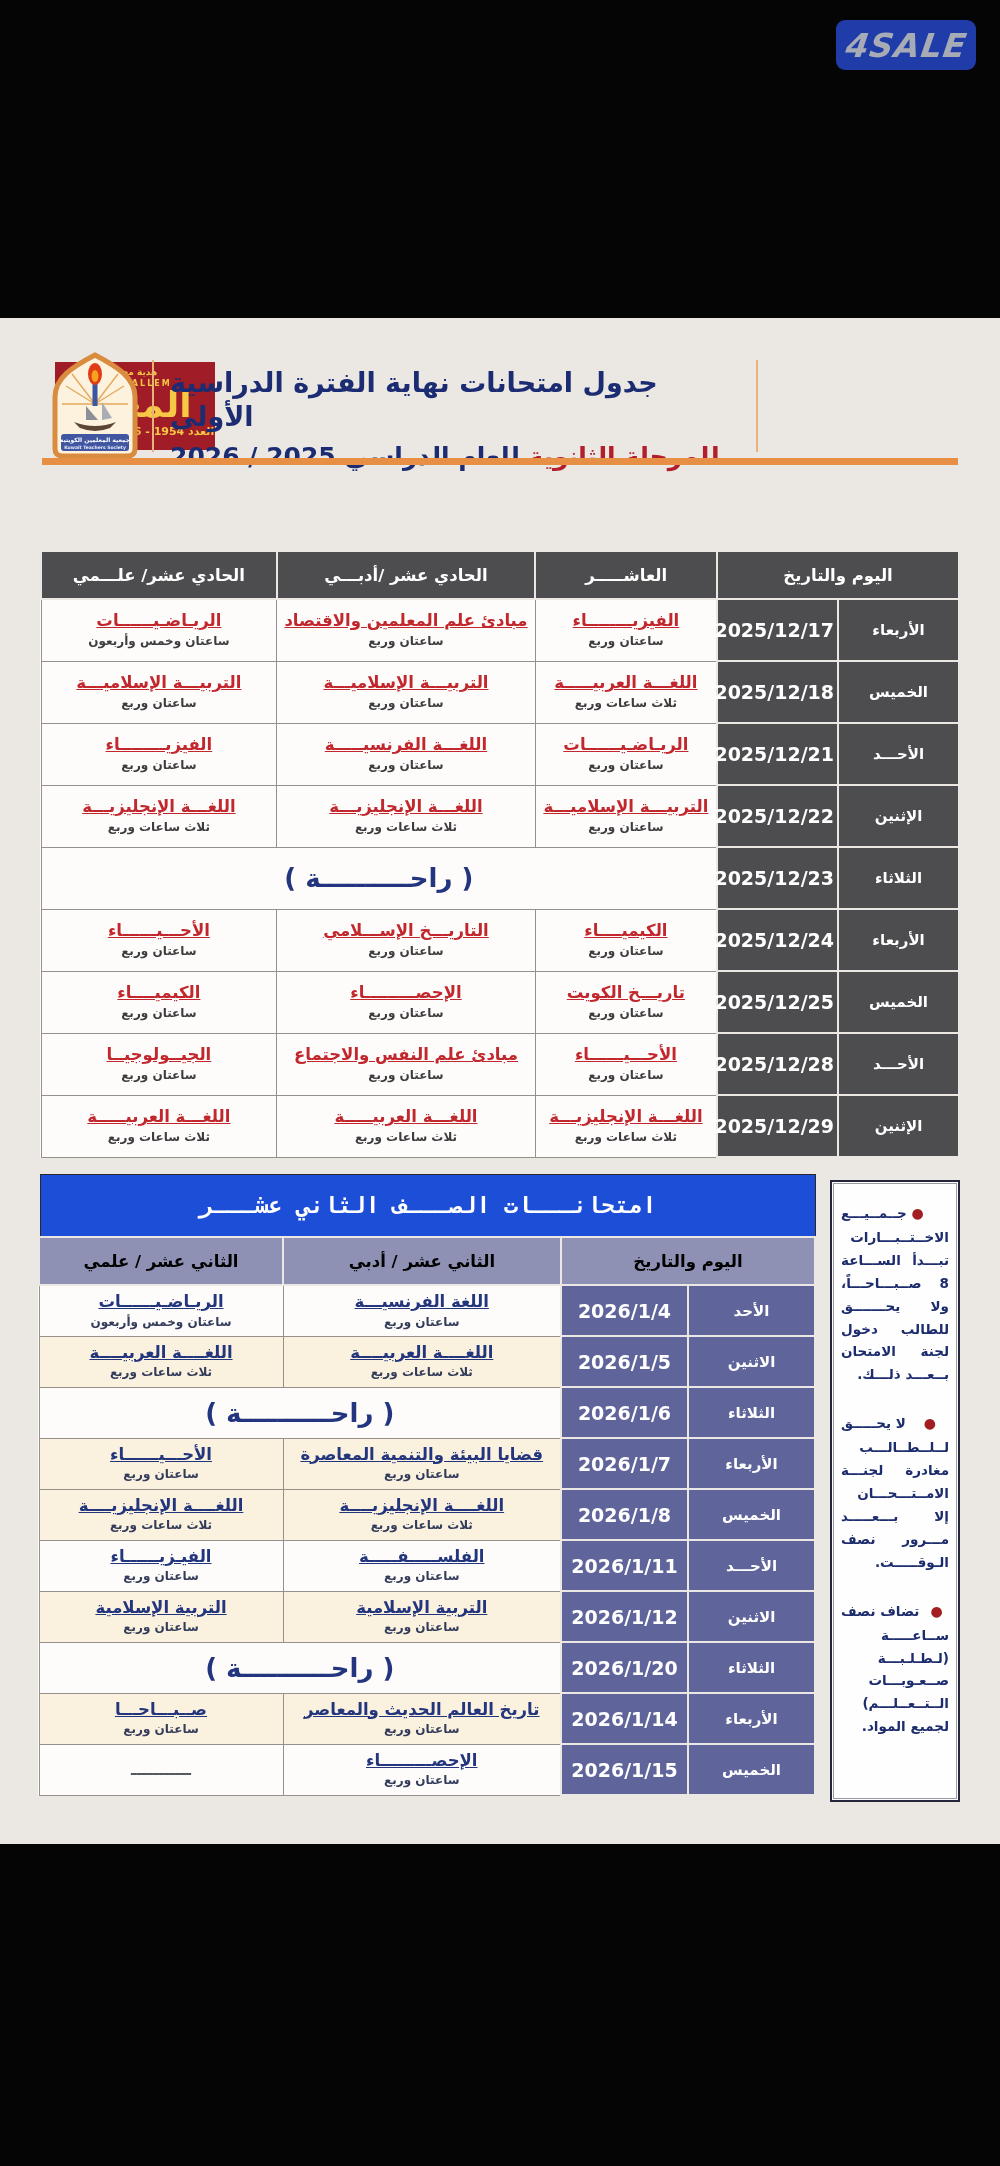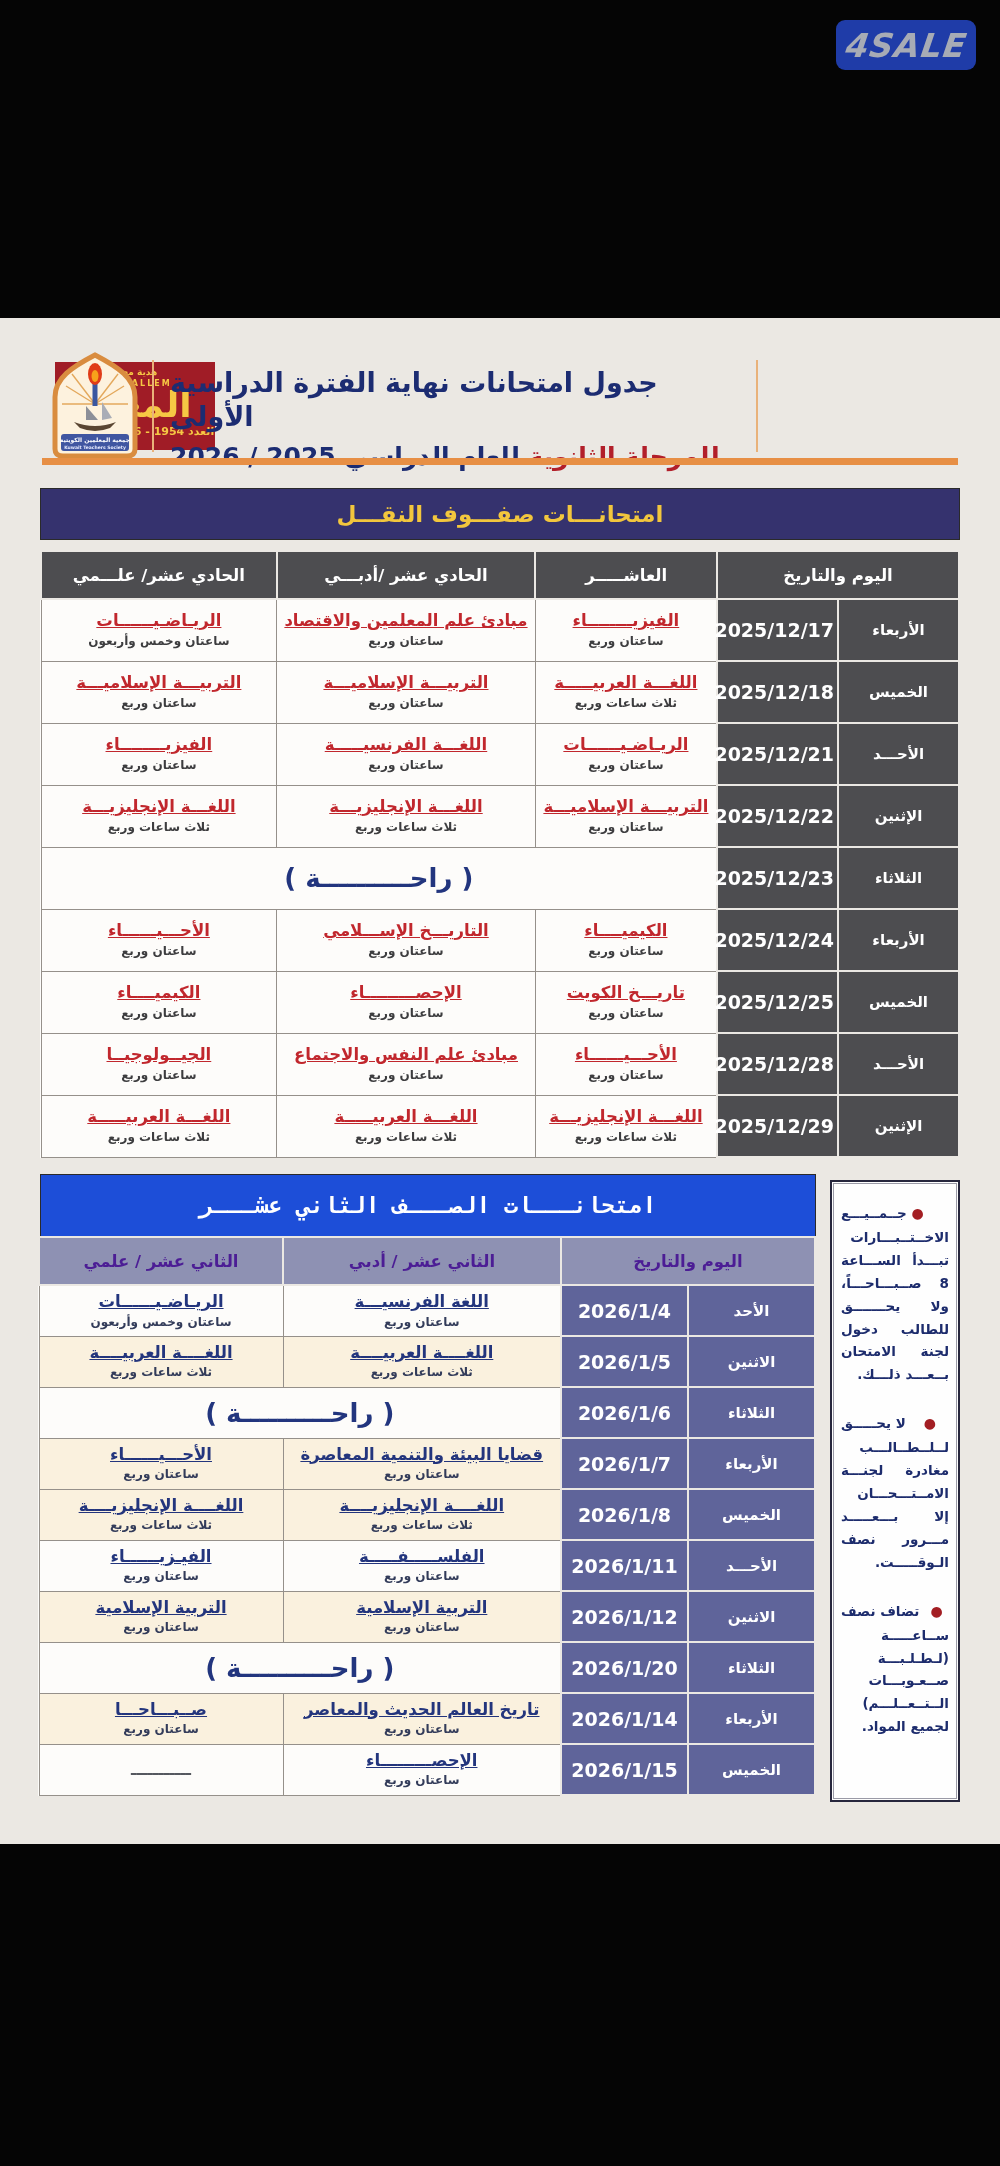--- a/index.html
+++ b/index.html
@@ -48,21 +48,21 @@
   .table1{top:232px;right:40px;width:920px;}
   .table2{top:918px;right:184px;width:776px;}
   td,th{text-align:center;vertical-align:middle;padding:2px 3px;box-sizing:border-box;}
   
   .table1 th{background:#4d4d50;color:#fff;font-size:16.5px;border:2px solid #ebe8e3;height:48px;}
   .table1 .c-day,.table1 .c-date{background:#4d4d50;color:#fff;border:2px solid #ebe8e3;}
   .table1 td{height:62px;}
   .table1 .c-subject,.table1 .c-rest{border:1px solid #95908a;}
   .table1 .subj{color:#c1272d;}
   
-  .table2 th{background:#8e91b3;color:#4c1d95;font-size:16.5px;border:2px solid #ebe8e3;height:48px;}
+  .table2 th{background:#8e91b3;color:#000000;font-size:16.5px;border:2px solid #ebe8e3;height:48px;}
   .table2 .c-day,.table2 .c-date{background:#5f649a;color:#fff;border:2px solid #ebe8e3;}
   .table2 td{height:51px;}
   .table2 .c-subject,.table2 .c-rest{border:1px solid #95908a;}
   .table2 .subj{color:#23357d;}
   .table2 tr.cream .c-subject,.table2 tr.cream .c-rest{background:#faf1de;}
   
   .c-day{font-size:15px;}
   .c-date{font-size:19px;}
   .num{direction:ltr;unicode-bidi:embed;}
   .subj{font-size:16.5px;line-height:1.15;text-decoration:underline;}
@@ -127,21 +127,20 @@
       <path d="M40 54 L40 68 L52 68 Z" fill="#8c8f98"></path>
       <path d="M56 50 L56 68 L66 66 Z" fill="#a9adb6"></path>
       <rect x="15" y="82" width="68" height="17" rx="3" fill="#4056a1"></rect>
       <text x="49" y="89.5" text-anchor="middle" class="soc-text">جمعية المعلمين الكويتية</text>
       <text x="49" y="96.5" text-anchor="middle" class="soc-text-en">Kuwait Teachers Society</text>
     </svg>
   </div>
 
   <div class="orange-line"></div>
 
-  <div class="banner banner1">امتحانـــات صفـــوف النقـــل</div>
 
   <table class="table1">
     <thead>
       <tr>
         <th colspan="2" style="width:234px">اليوم والتاريخ</th>
         <th style="width:176px">العاشـــــر</th>
         <th style="width:250px">الحادي عشر /أدبـــي</th>
         <th style="width:228px">الحادي عشر/ علـــمي</th>
       </tr>
     </thead>

